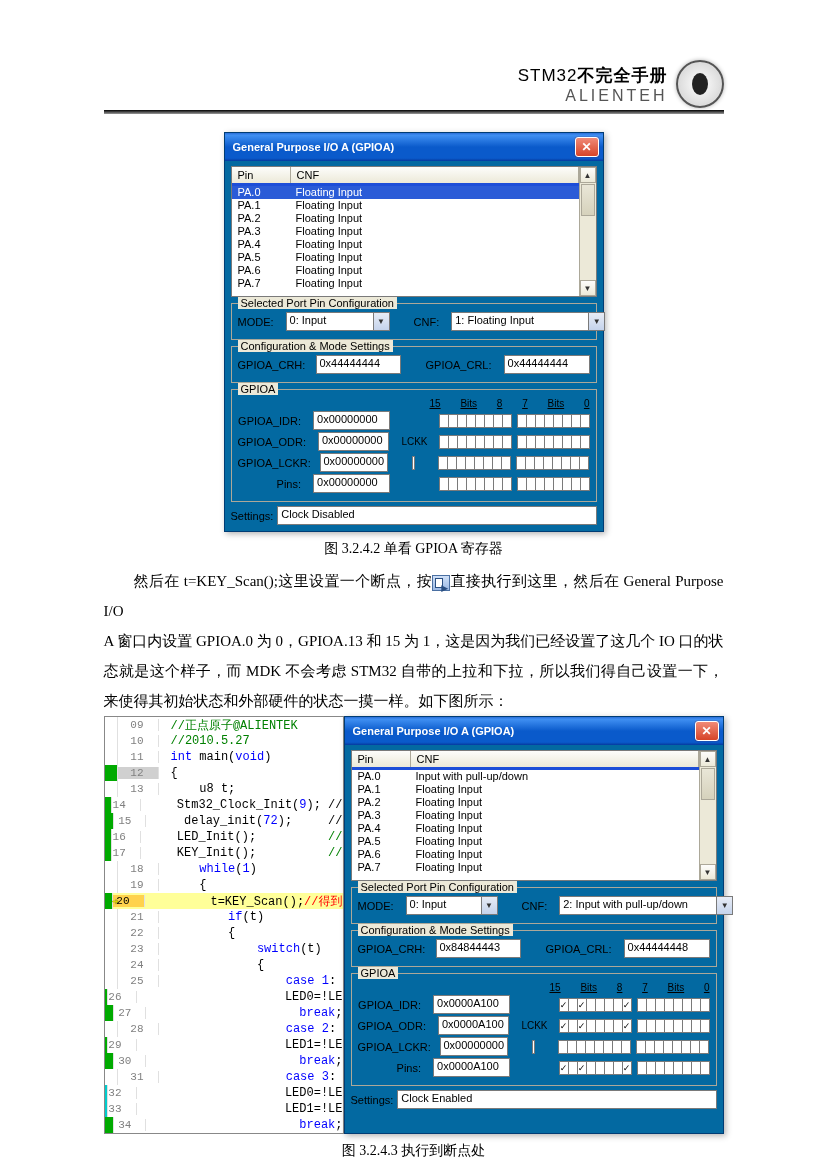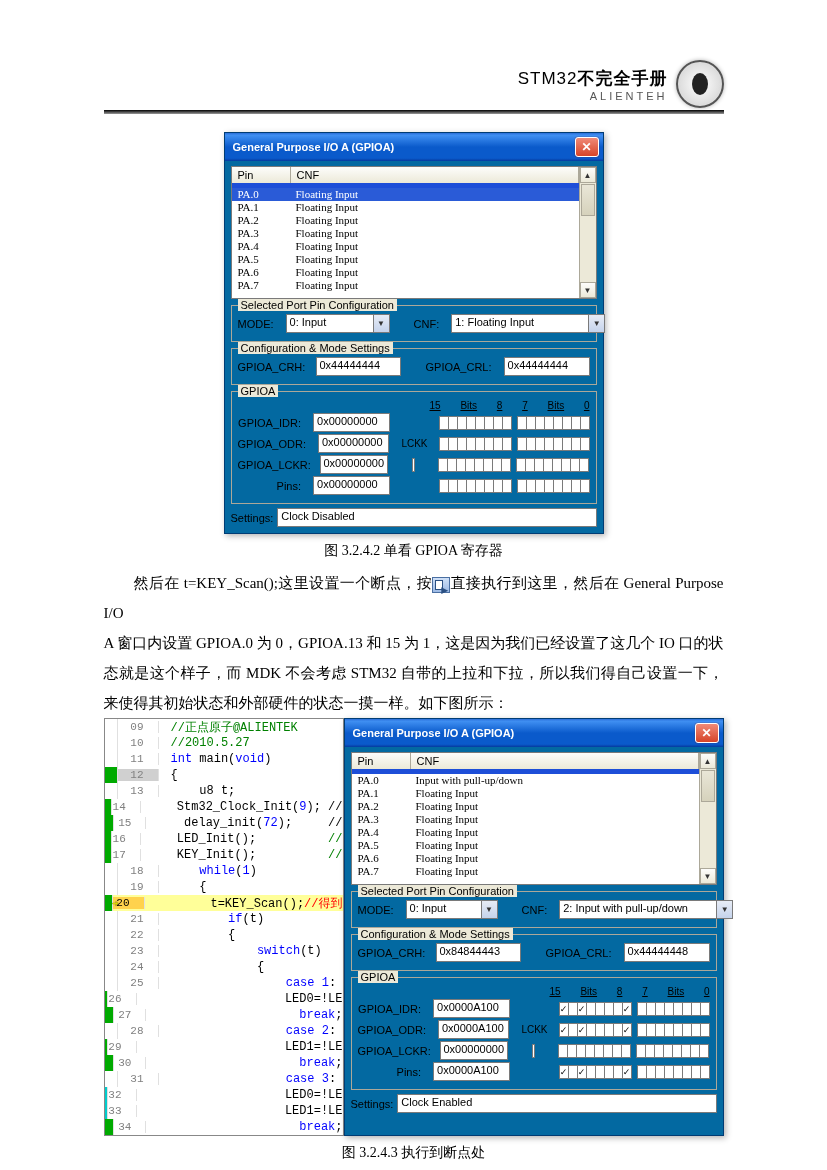--- a/index.html
+++ b/index.html
@@ -23,21 +23,21 @@
   }
   .header-text {
     text-align: right;
     font-family: Arial, sans-serif;
   }
   .header-stm32 {
     font-size: 17px;
     letter-spacing: 1px;
   }
   .header-stm32 .bold { font-weight: bold; }
-  .header-alienteh { font-size: 11px; letter-spacing: 3px; color: #555; text-align: right; }
+  .header-alienteh { font-size: 16px; letter-spacing: 3px; color: #555; text-align: right; }
   .header-logo {
     width: 44px; height: 44px;
     border-radius: 50%;
     border: 2px solid #555;
     display:flex; align-items:center; justify-content:center;
     box-shadow: 0 0 0 2px #ddd inset, 0 0 4px rgba(0,0,0,.3);
     background: radial-gradient(#fff, #ccc);
   }
   .header-logo .eye {
     width: 16px; height: 22px; border-radius: 50%;
@@ -89,31 +89,31 @@
     color:#fff; font-weight:bold; font-size:12px;
     box-shadow: 0 0 1px #800;
   }
   .dlg-inner { padding: 5px 6px 6px 6px; }
   .list-wrap {
     display:flex;
     border: 1px solid #7a7a7a;
     background: #fff;
   }
   .list-head {
-    display:flex; background:#ece9d8; border-bottom:5px solid #1d4ed8;
+    display:flex; background:#ece9d8; border-bottom:3px solid #1d4ed8;
   }
   .col-h {
     font-size:11px; padding:2px 6px;
     border-right:1px solid #aca899;
     background: linear-gradient(#fdfdfb,#ece9d8);
   }
   .col-pin { width: 46px; flex: 0 0 46px; }
   .col-cnf { flex: 1; }
   .list-body { height: 110px; overflow:hidden; }
-  .list-row { display:flex;font-family:Liberation Serif, serif; }
+  .list-row { display:flex; }
   .list-row span { padding: 0 6px; font-size:11px; line-height:13px; }
   .list-row.sel { background:#2a5bd7; color:#fff; }
   .scroll-col {
     width:16px; flex:0 0 16px;
     background:#ece9d8;
     border-left:1px solid #aca899;
     display:flex; flex-direction:column; justify-content:space-between;
   }
   .sc-btn {
     height:14px; background:linear-gradient(#fdfdfb,#ece9d8);

